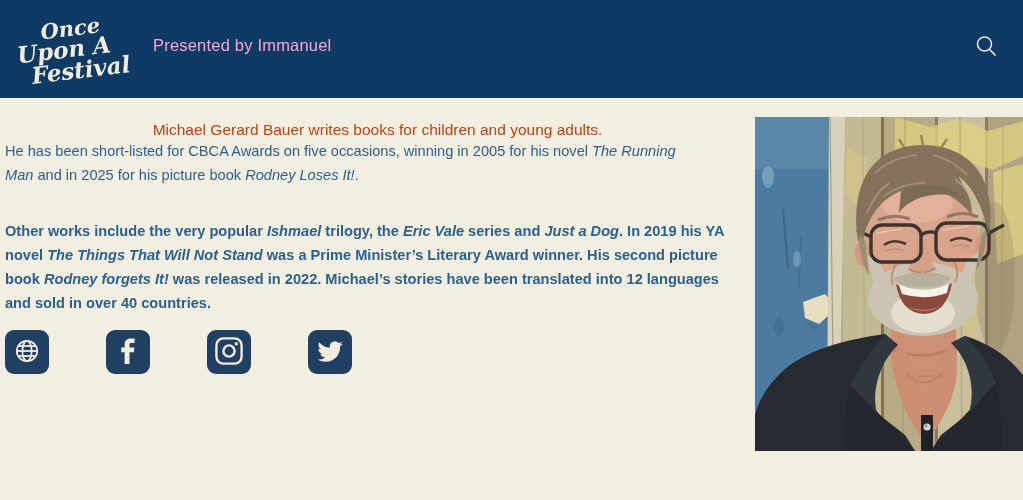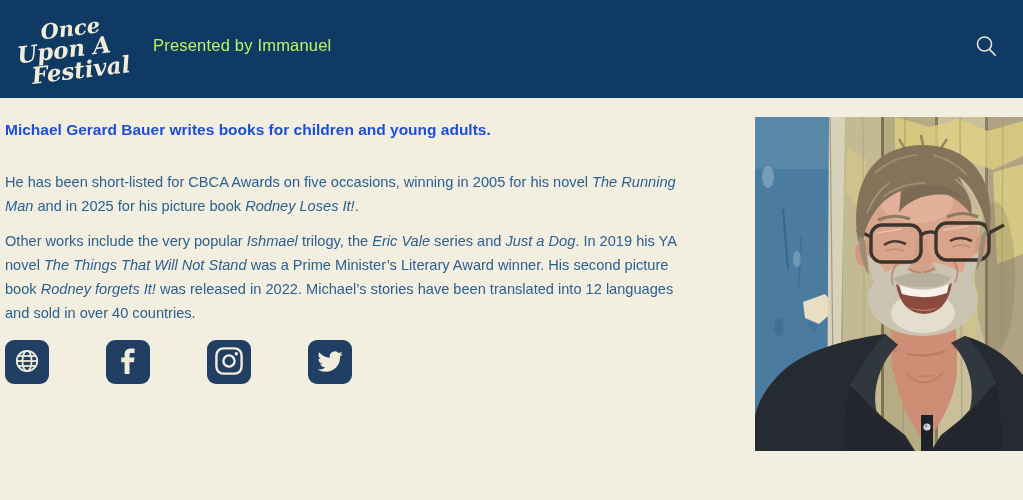--- a/index.html
+++ b/index.html
@@ -18,40 +18,40 @@
   .logo {
     width:110px; transform:rotate(-7deg); color:#f2edd9; cursor:pointer;
     font-family:"DejaVu Serif", serif; font-style:italic; font-weight:700;
     margin-top:2px; user-select:none;
   }
   .logo span { display:block; }
   .logo-l1 { font-size:21px; line-height:19px; padding-left:27px; }
   .logo-l2 { font-size:23px; line-height:22px; padding-left:1px; }
   .logo-l3 { font-size:23px; line-height:22px; padding-left:13px; }
   .tagline {
-    margin-left:27px; color:#bef264; font-size:16.5px; letter-spacing:.2px;
+    margin-left:27px; color:#f9a8d4; font-size:16.5px; letter-spacing:.2px;
     position:relative; top:-4px;
   }
   .search-btn {
     margin-left:auto; background:none; border:none; cursor:pointer;
     position:relative; top:-2px; padding:4px;
   }
   
   .article-col {
     position:absolute; left:5px; top:98px; width:745px; padding-top:23px;
     color:#2b6090;
   }
   .article-heading {
-    font-size:15.5px; font-weight:700; color:#1d4ed8; line-height:18px;
+    font-size:15.5px; font-weight:400; color:#c2410c; line-height:18px;text-align:center;
   }
   .article-col p {
     font-size:14.6px; line-height:24px;
   }
-  .para-1 { margin-top:31px; }
-  .para-2 { margin-top:11px; }
+  .para-1 { }
+  .para-2 { margin-top:32px;font-weight:bold; }
   em { font-style:italic; }
   
   .social-row { display:flex; gap:57px; margin-top:15px; }
   .social-btn {
     width:44px; height:44px; border-radius:9px; background:#213e63;
     display:flex; align-items:center; justify-content:center;
     border:none; cursor:pointer; padding:0;
   }
   
   .author-photo {

